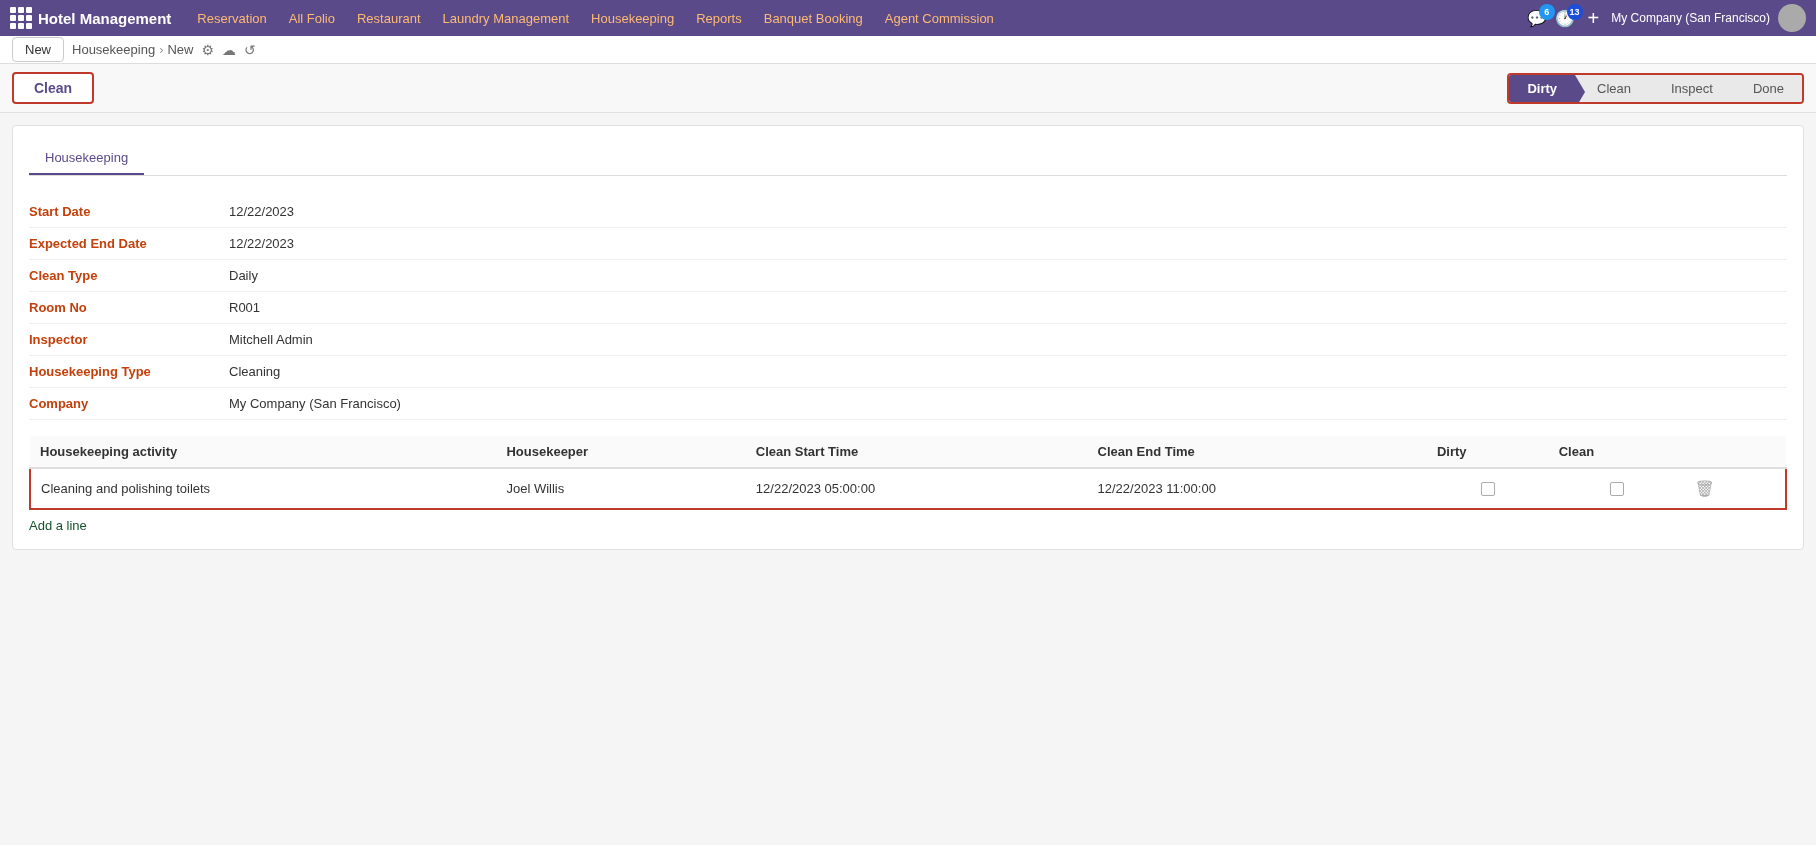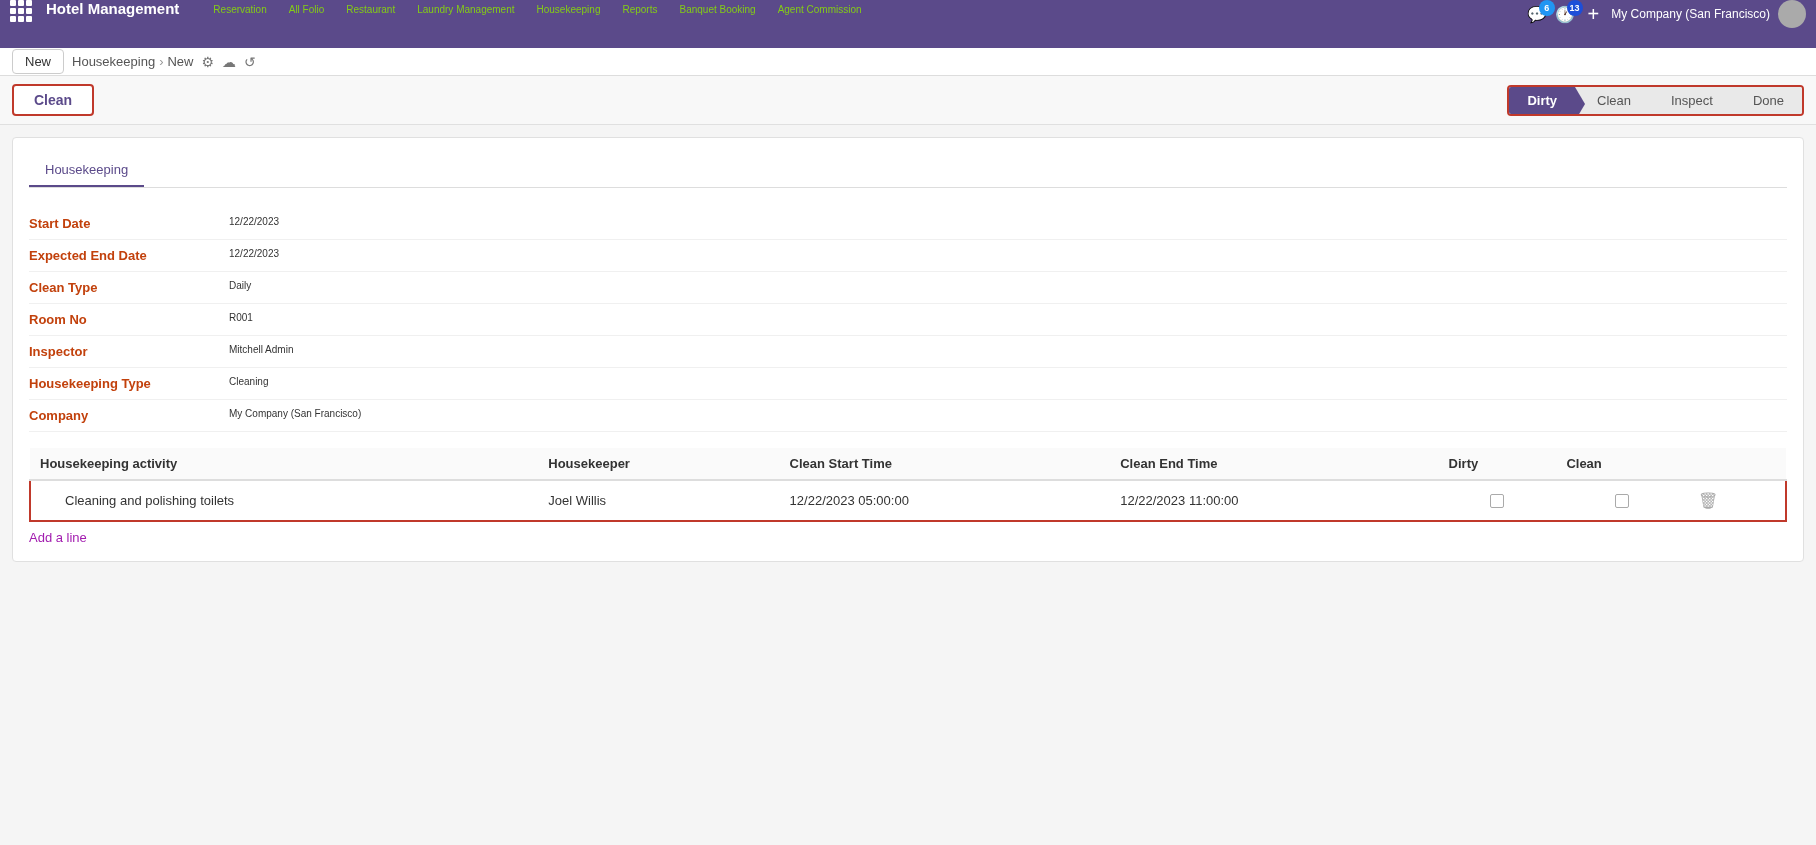--- a/index.html
+++ b/index.html
@@ -3,34 +3,34 @@
   <meta charset="utf-8">
   <style>
     * { box-sizing: border-box; margin: 0; padding: 0; }
     body { font-family: 'Segoe UI', Arial, sans-serif; font-size: 13px; background: #f5f5f5; color: #333; }
 
     
     .topnav {
       background: #5b4a8a;
       color: white;
       display: flex;
-      align-items: flex-start;
-      height: 48px;
+      align-items: center;
+      height: 36px;
       padding: 0 10px;
-      gap: 8px;
+      gap: 0;
     }
     .topnav .grid-icon {
       width: 22px; height: 22px; margin-right: 6px;
       display: grid; grid-template-columns: repeat(3,6px); grid-template-rows: repeat(3,6px); gap: 2px;
     }
     .topnav .grid-icon span { background: white; border-radius: 1px; }
     .topnav .brand { font-weight: bold; font-size: 15px; margin-right: 16px; white-space: nowrap; }
     .topnav .nav-items { display: flex; gap: 2px; flex: 1; }
     .topnav .nav-item {
-      color: #84cc16; font-size: 10px; padding: 4px 10px; cursor: pointer; border-radius: 3px;
+      color: #fdba74; font-size: 13px; padding: 4px 10px; cursor: pointer; border-radius: 3px;
       white-space: nowrap;
     }
     .topnav .nav-right { display: flex; align-items: center; gap: 8px; margin-left: auto; }
     .topnav .icon-btn {
       background: none; border: none; color: white; cursor: pointer; position: relative;
       font-size: 16px; display: flex; align-items: center;
     }
     .badge {
       position: absolute; top: -5px; right: -7px;
       background: #2196f3; color: white; border-radius: 50%; width: 16px; height: 16px;
@@ -141,50 +141,49 @@
     .field-row {
       display: flex;
       align-items: flex-start;
       padding: 8px 0;
       border-bottom: 1px solid #f0f0f0;
     }
     .field-label {
       font-weight: bold; font-size: 13px; color: #c2410c;
       width: 200px; min-width: 200px; padding-right: 16px;
     }
-    .field-value { font-size: 10px; color: #333; }
+    .field-value { font-size: 13px; color: #333; }
 
     
     .activity-table { width: 100%; border-collapse: collapse; margin-top: 16px; }
     .activity-table th {
       text-align: left; font-weight: bold; font-size: 13px;
       padding: 8px 10px; border-bottom: 2px solid #ddd;
       background: #fafafa;
     }
     .activity-table td {
       padding: 10px 10px; font-size: 13px; color: #333;
     }
     .activity-table .highlight-row td {
       border-top: 2px solid #c0392b;
       border-bottom: 2px solid #c0392b;
     }
     .activity-table .highlight-row td:first-child {
       border-left: 2px solid #c0392b;
-      padding-left: 34px;
     }
     .activity-table .highlight-row td:last-child {
       border-right: 2px solid #c0392b;
     }
 
     .checkbox-cell { display: flex; justify-content: center; }
     .checkbox-sq {
       width: 14px; height: 14px; border: 1px solid #aaa; background: white; border-radius: 2px;
     }
 
-    .add-line { color: #a21caf; cursor: pointer; font-size: 13px; margin-top: 8px; display: inline-block; }
+    .add-line { color: #14532d; cursor: pointer; font-size: 13px; margin-top: 8px; display: inline-block; }
 
     .delete-icon { color: #aaa; cursor: pointer; font-size: 16px; }
   </style>
 </head>
 <body>
 
 <nav class="topnav">
   <div class="grid-icon">
     <span></span>
       <span></span>

